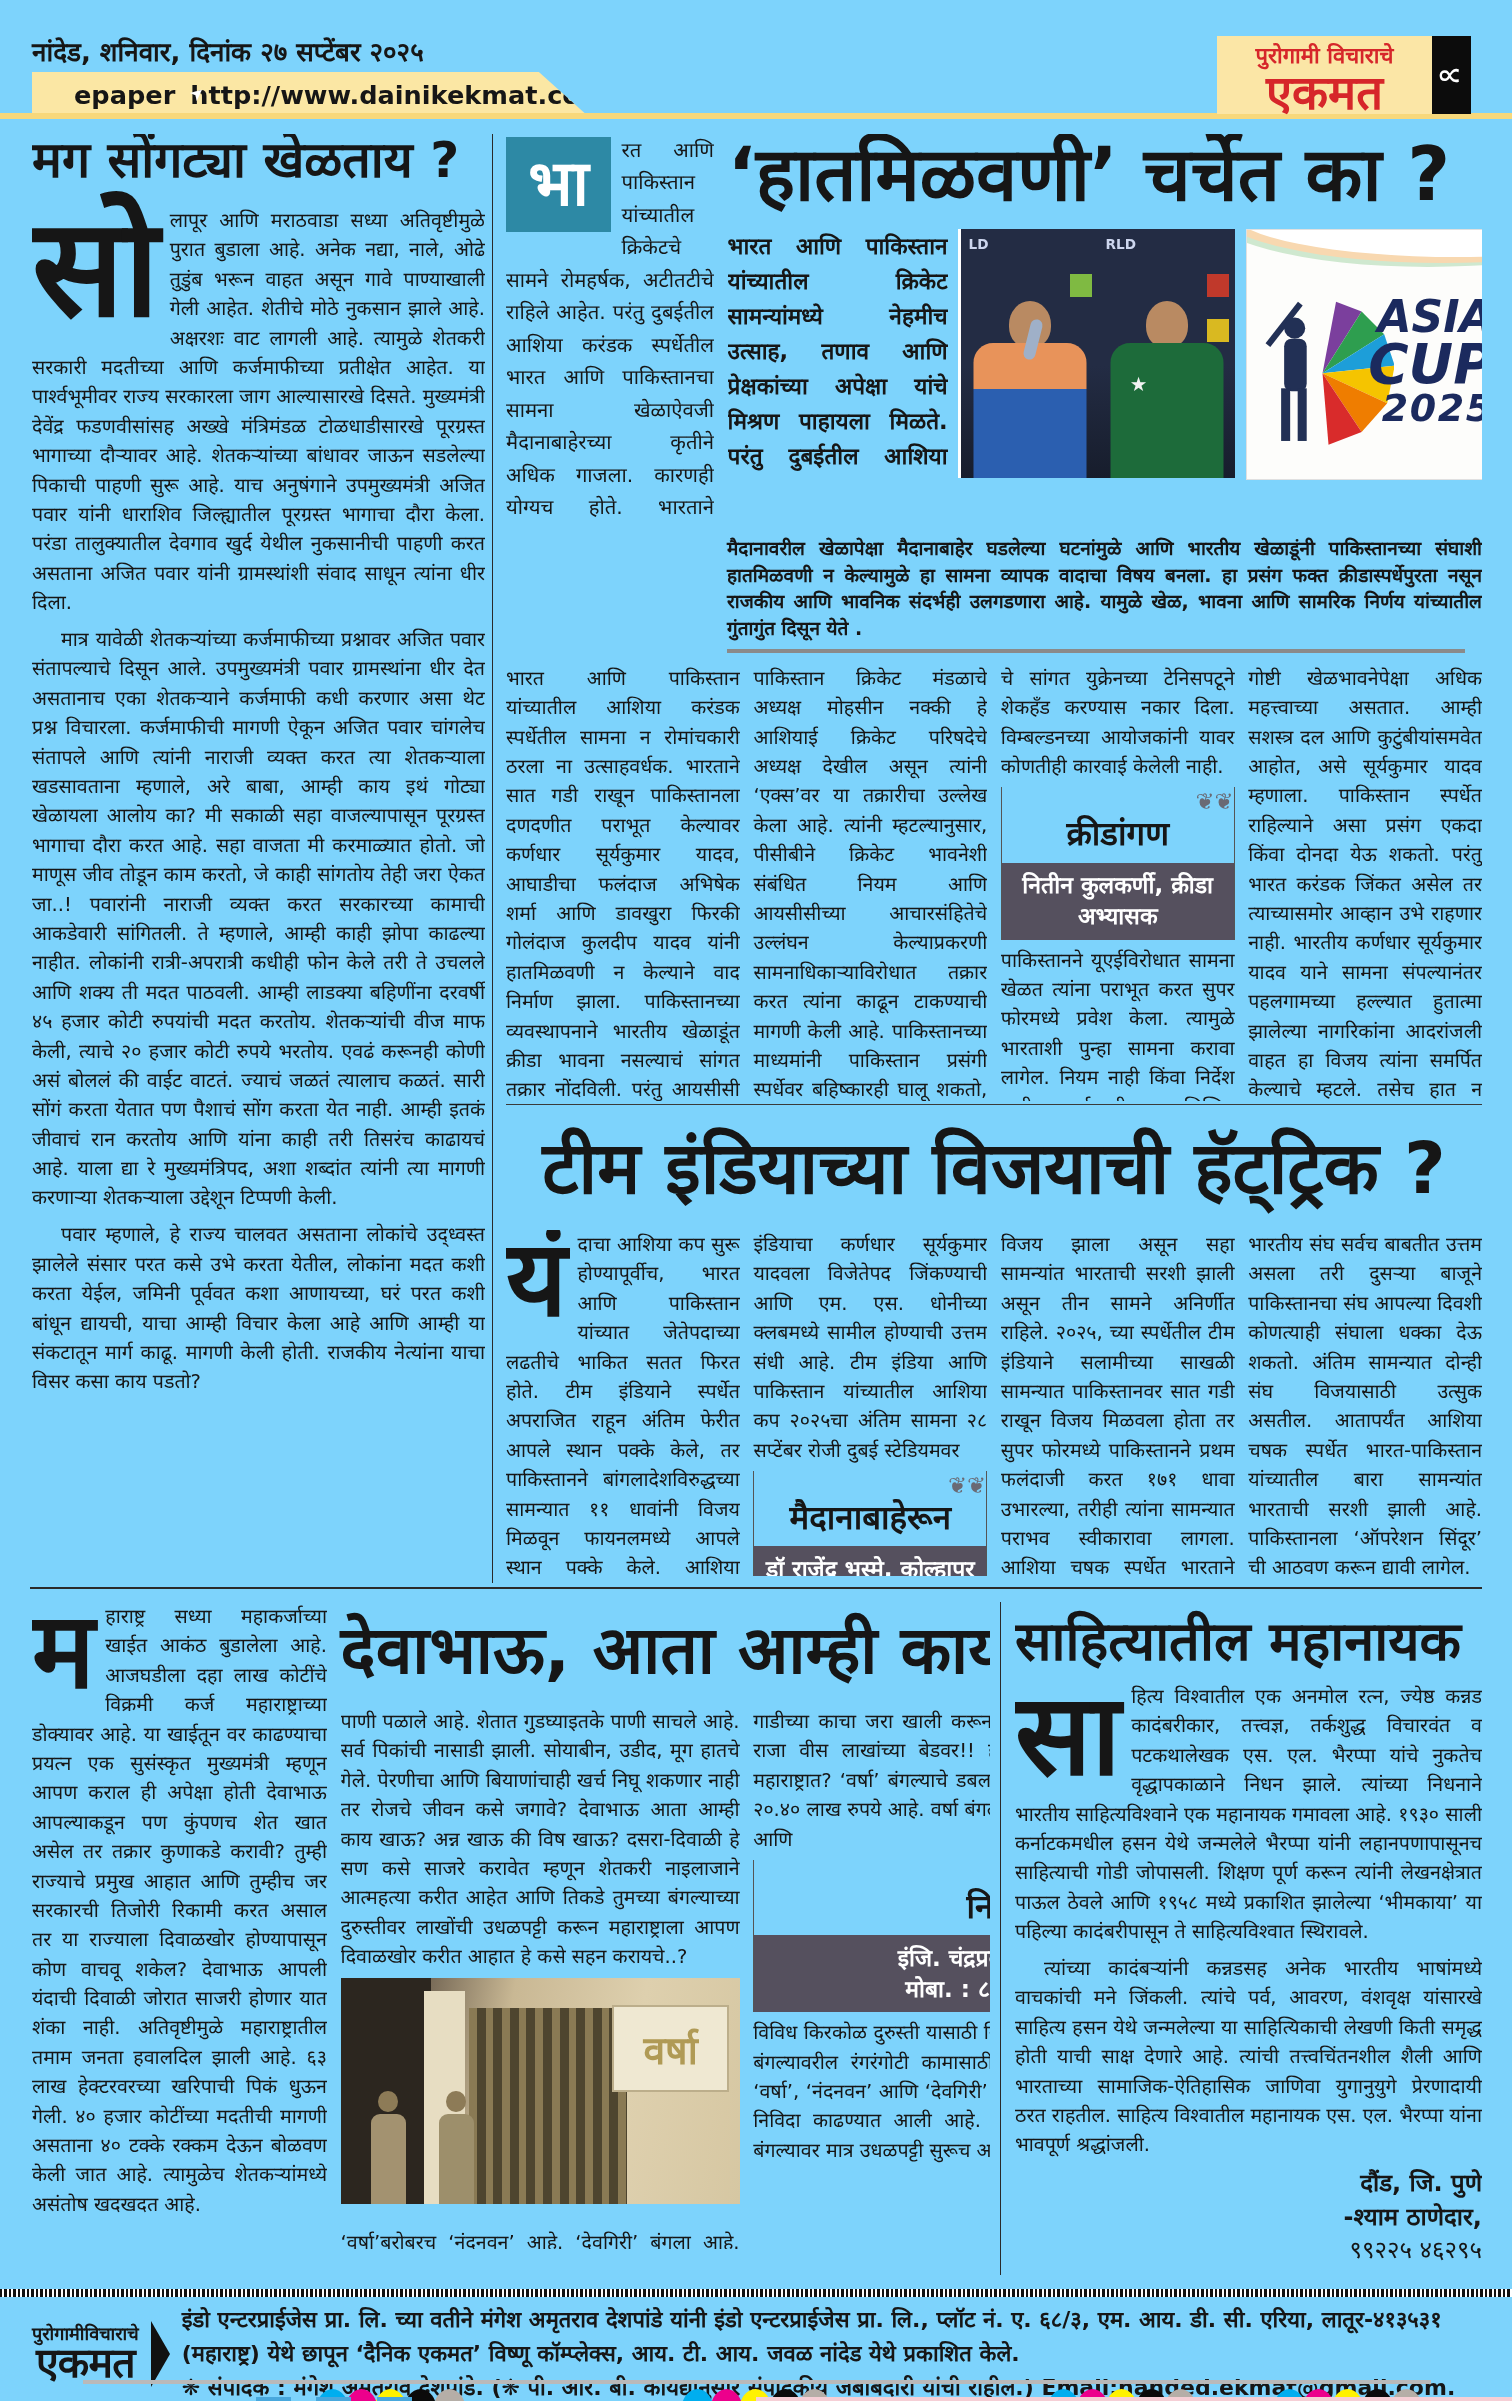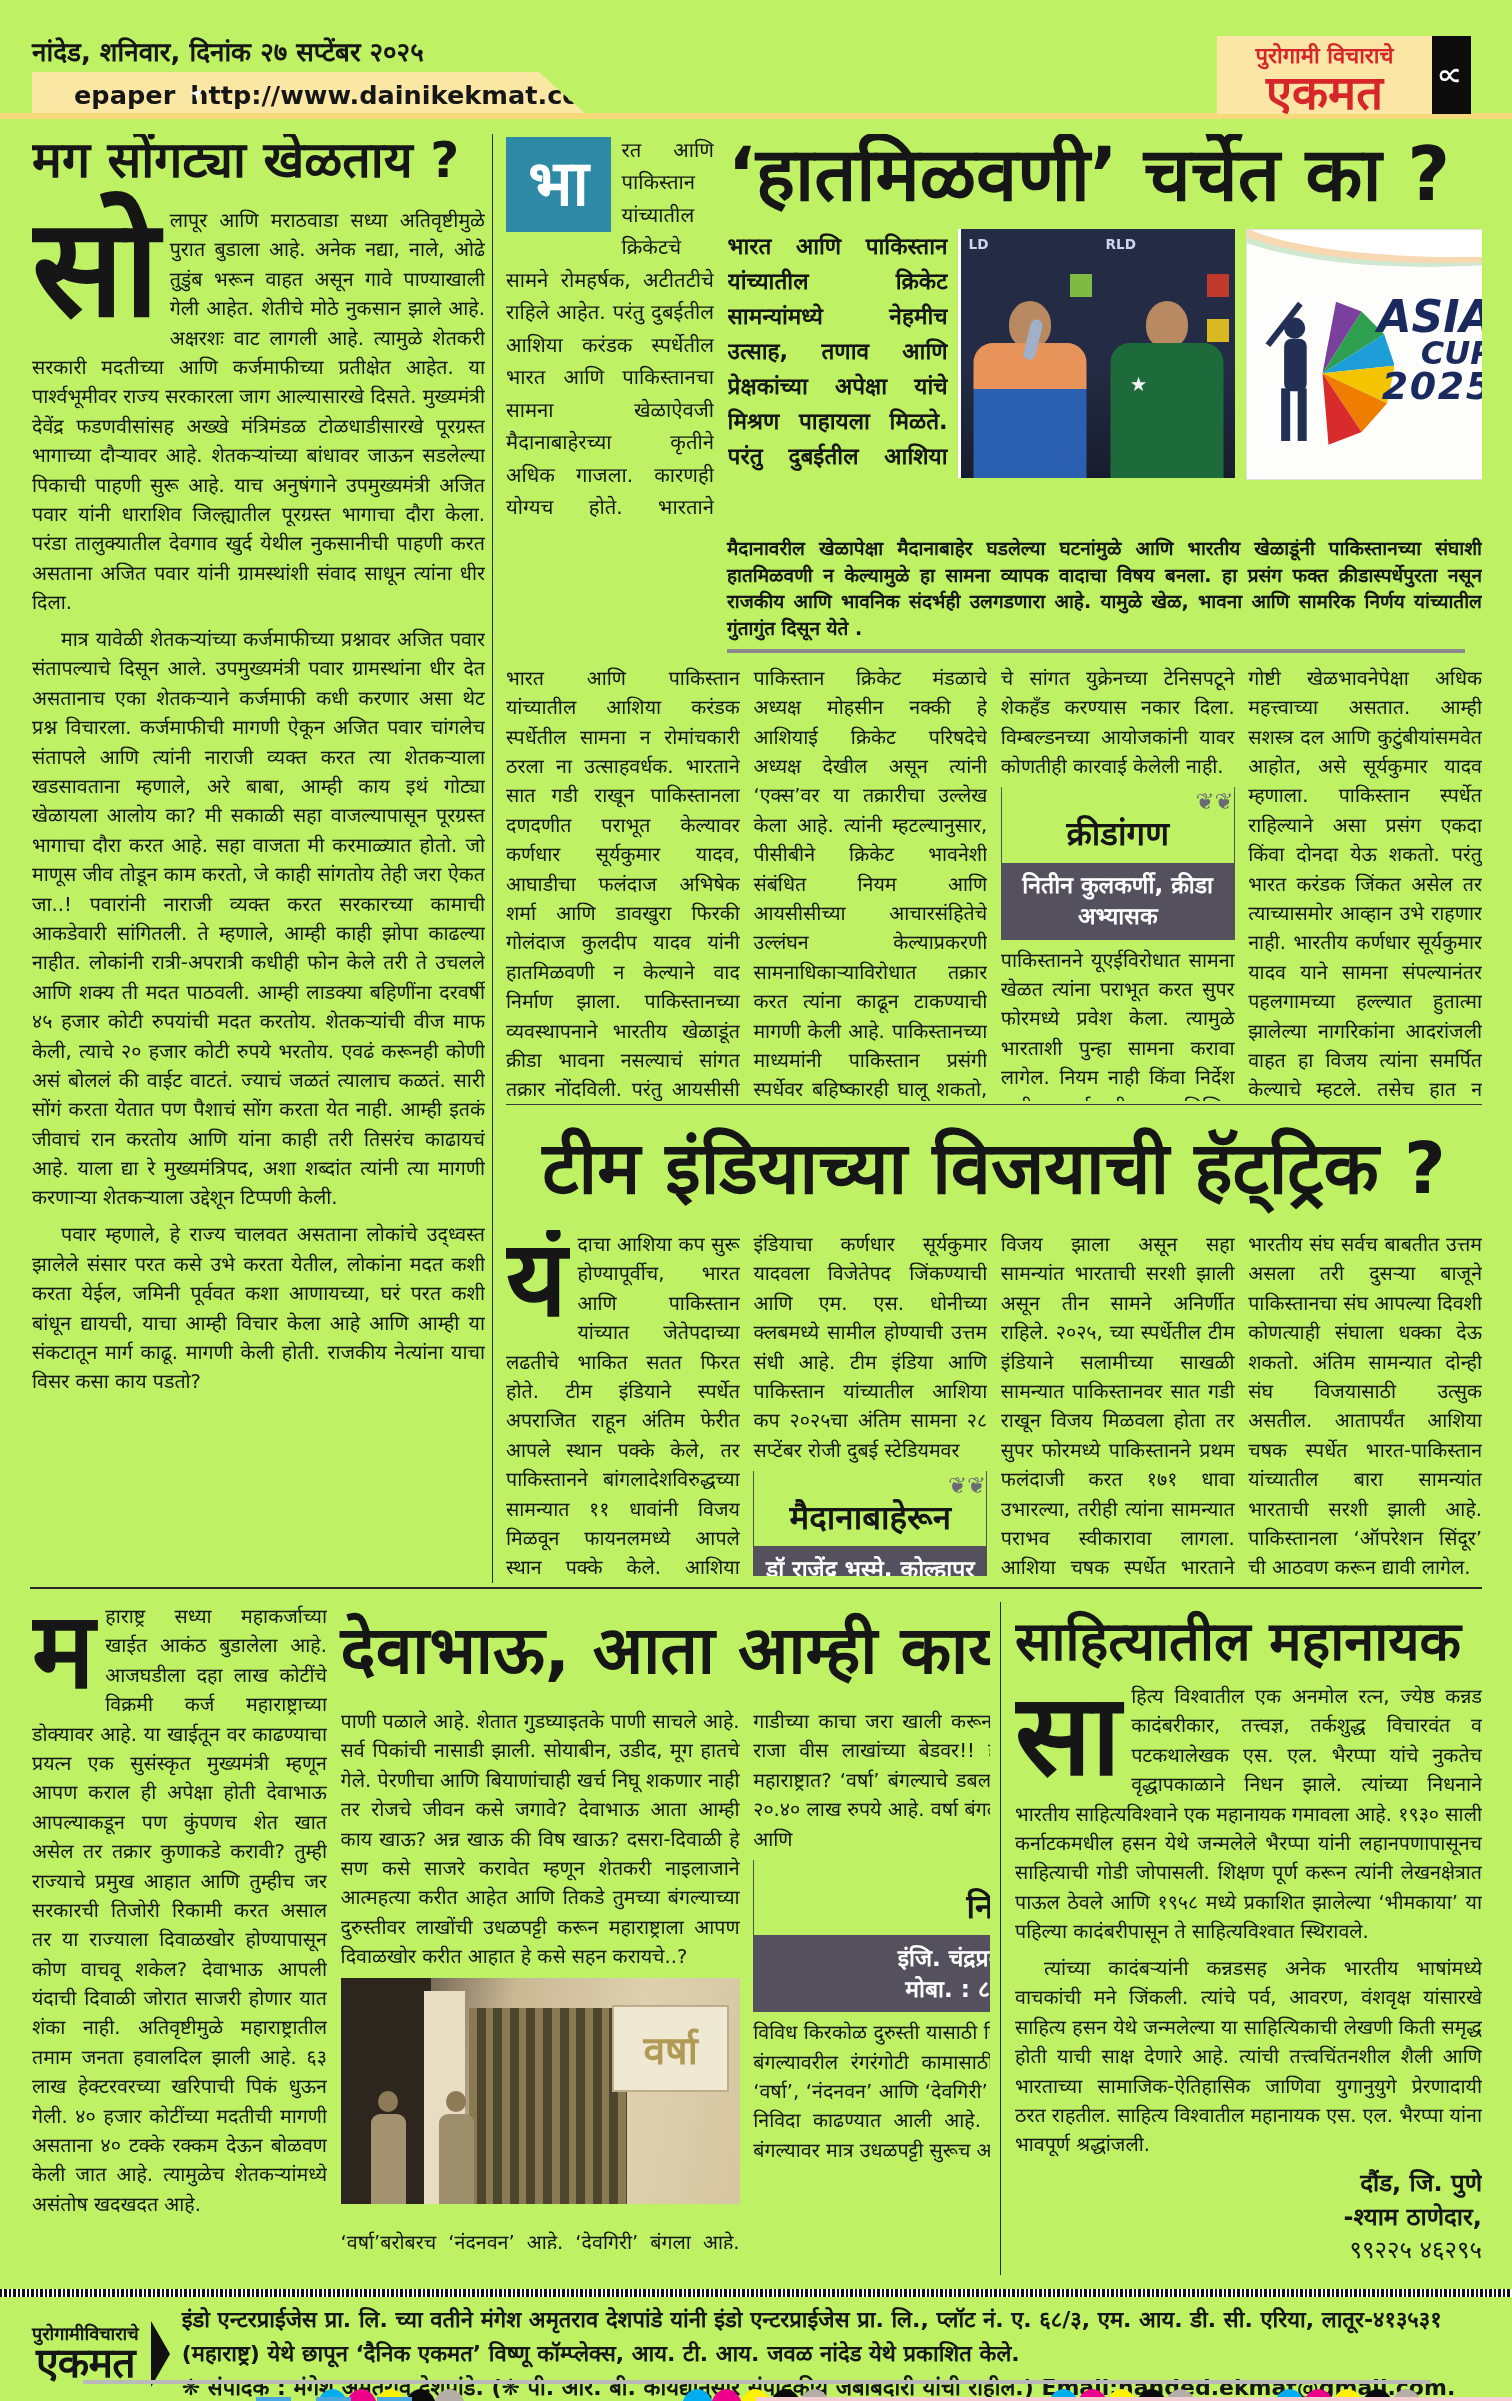--- a/index.html
+++ b/index.html
@@ -1,16 +1,16 @@
 <!DOCTYPE html>
 <html style="font-size:12px"><head>
 <meta charset="utf-8">
 <style>
   html,body{margin:0;padding:0;background:#e8e8e8;}
-  .page{position:relative;width:1512px;height:2401px;background:#bef264;
+  .page{position:relative;width:1512px;height:2401px;background:#7dd3fc;
         font-family:"DejaVu Sans","Liberation Sans",sans-serif;color:#161616;overflow:hidden;}
   
   .dateline{position:absolute;left:32px;top:33px;font-size:26px;font-weight:700;}
   .epaper-band{position:absolute;left:32px;top:72px;width:557px;height:45px;background:#fbe7a4;
         clip-path:polygon(0 0,91% 0,100% 100%,0 100%);display:flex;align-items:center;padding-left:42px;box-sizing:border-box;}
   .epaper-band .lbl{font-size:25.6px;font-weight:700;}
   .cursor-ic{display:inline-block;width:30px;height:30px;border-radius:50%;background:#d6262a;margin:0 7.5px;
         position:relative;}
   .cursor-ic span{position:absolute;left:6.8px;top:4.5px;color:#fff;font-size:16.6px;transform:rotate(-40deg);}
   .epaper-band .url{font-size:25.6px;font-weight:700;}
@@ -50,21 +50,21 @@
   .pp-sq{position:absolute;width:22.6px;height:22.6px;}
   .head{position:absolute;width:42px;height:47px;border-radius:50% 50% 45% 45%;background:#b98a62;left:50%;transform:translateX(-50%);top:72px;}
   .torso{position:absolute;top:114px;left:50%;transform:translateX(-50%);width:113px;height:136px;border-radius:19.6px 19.6px 0 0;}
   .torso.green{background:#1d6b3a;}
   .torso.india{background:linear-gradient(#e8935a 34%,#2b5fb0 34%);}
   .star{position:absolute;top:30px;left:19.6px;color:#f3f3f3;font-size:19.6px;}
   .mic{position:absolute;top:90px;left:66px;width:12px;height:41px;background:#9fb0c8;border-radius:6px;transform:rotate(14deg);}
   .asiacup{width:259px;height:249px;flex:none;position:relative;background:#fdfdfb;border:0.8px solid #e0e0e0;overflow:hidden;}
   .wave{position:absolute;border-radius:50%;}
   .ac-txt{position:absolute;right:12px;top:66px;text-align:right;color:#1b2a5e;font-weight:800;font-style:italic;line-height:.95;}
-  .ac-txt .l1{font-size:44px;}.ac-txt .l2{font-size:32px;}.ac-txt .l3{font-size:38px;letter-spacing:1.5px;}
+  .ac-txt .l1{font-size:44px;}.ac-txt .l2{font-size:55px;}.ac-txt .l3{font-size:38px;letter-spacing:1.5px;}
   .caption{margin:12px 0 0 221px;font-size:19px;font-weight:700;line-height:1.4;text-align:justify;}
   .cap-rule{margin:7.5px 0 10.5px 221px;height:4.5px;background:#8a8a8a;width:738px;}
   .a2-cols{display:flex;gap:13.6px;height:527px;overflow:hidden;}
   .a2-cols .col{flex:1;overflow:hidden;}
   .kb{border:1.5px solid #555;border-top:none;border-bottom:none;padding:4.5px 0 0 0;margin:6px 0;position:relative;}
   .kb-title{font-size:33px;font-weight:800;text-align:center;margin:4.5px 0 7.5px 0;}
   .kb-bar{background:#55505e;color:#fff;text-align:center;padding:7.5px 4.5px;font-size:23px;font-weight:700;line-height:1.35;}
   .leaf{text-align:right;color:#6a6a74;font-size:22.6px;line-height:.8;margin-bottom:-4.5px;}
   
   .a3{position:absolute;left:506px;top:1104px;width:976px;height:482px;border-top:1.5px solid #3a3a3a;overflow:hidden;}

